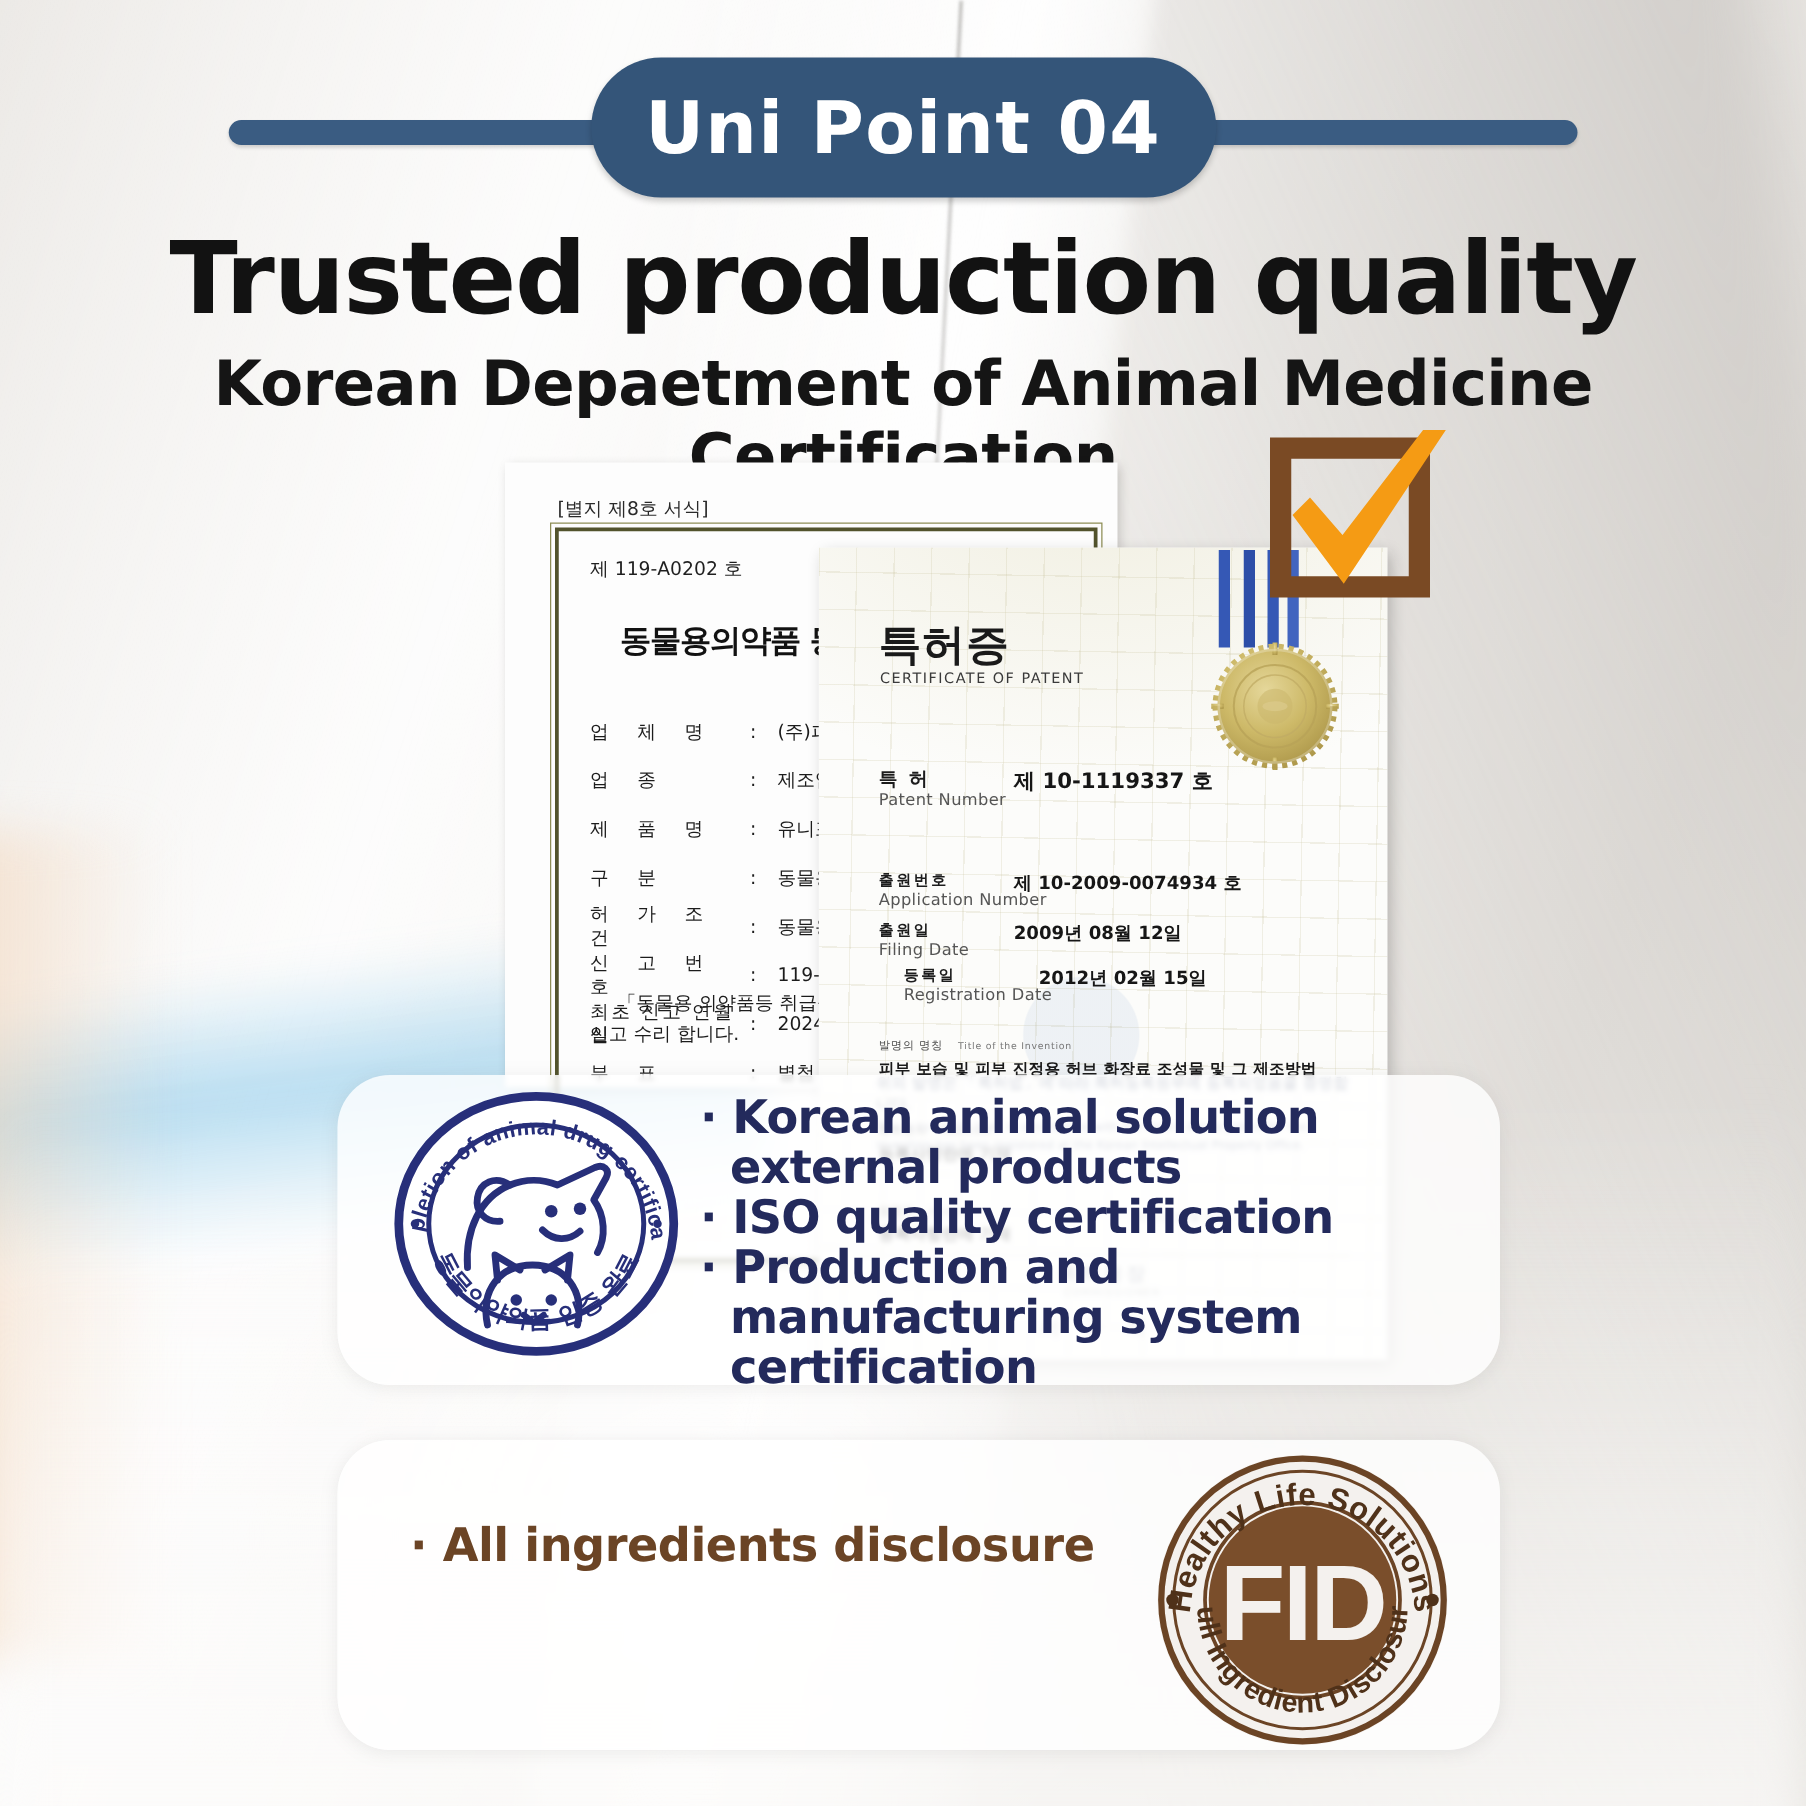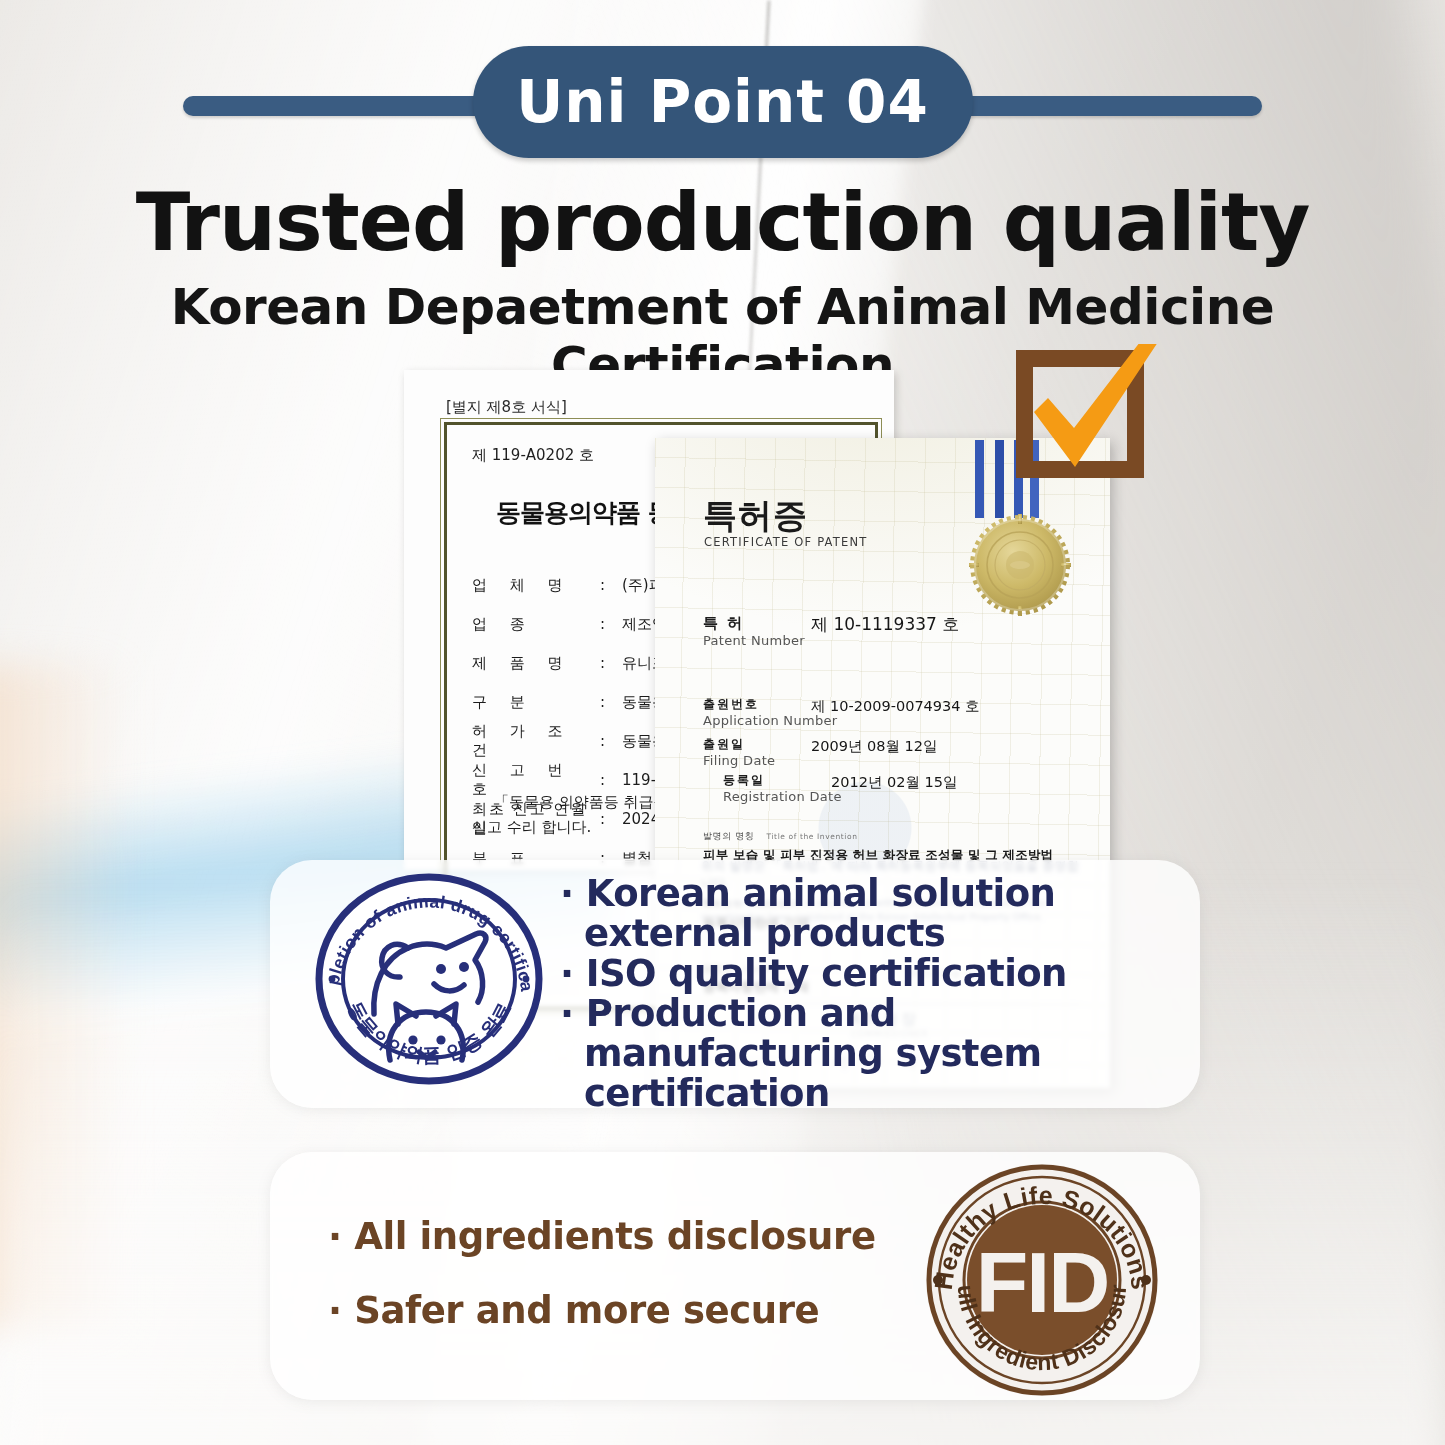--- a/index.html
+++ b/index.html
@@ -156,21 +156,21 @@
     color:#1a1a1a; letter-spacing:1px; font-family:Liberation Mono, monospace;
   }
   .doc-b .pt-title-en{
     position:absolute; left:49px; top:97px; font-size:11.5px; letter-spacing:1.2px;
     color:#3a3a3a; font-family:"DejaVu Sans", sans-serif;
   }
 
   .pb-row{ position:absolute; font-family:"DejaVu Sans", sans-serif; }
   .pb-row .lk{ font-size:12px; font-weight:bold; color:#1c1c1c; letter-spacing:2px; }
   .pb-row .lk-en{ font-size:13px; color:#555; letter-spacing:.3px; }
-  .pb-row .lv{ position:absolute; left:108px; top:1px; font-size:14.5px; font-weight:normal; color:#161616; white-space:nowrap; }
+  .pb-row .lv{ position:absolute; left:108px; top:1px; font-size:14.5px; font-weight:bold; color:#161616; white-space:nowrap; }
   .pb-row.big .lk{ font-size:15px; }
   .pb-row.big .lv{ font-size:17px; top:-1px; }
 
   .pb-block{ position:absolute; font-family:"DejaVu Sans", sans-serif; }
   .pb-block .bk{ font-size:9px; color:#4a4a4a; letter-spacing:.6px; }
   .pb-block .bk .en{ color:#777; font-size:7.5px; padding-left:12px; }
   .pb-block .bv{ font-size:12.5px; font-weight:bold; color:#191919; margin-top:4px; letter-spacing:.2px; }
 
   .doc-b .certify{
     position:absolute; left:46px; top:420px; width:390px;
@@ -479,21 +479,20 @@
     </g>
     <circle cx="101" cy="168" r="4.6" fill="#272f7a"></circle>
     <circle cx="129" cy="168" r="4.6" fill="#272f7a"></circle>
     <path d="M107 180 L115 186 L123 180" fill="none" stroke="#272f7a" stroke-width="5" stroke-linecap="round"></path>
   </svg>
 </div>
 
 <div class="card card-bottom">
   <ul class="bullets-brown">
     <li>All ingredients disclosure</li>
-    <li>Safer and more secure</li>
   </ul>
 </div>
 
 <div class="fid-logo">
   <svg viewBox="0 0 240 240" width="240" height="240">
     <defs>
       <path id="fidTop" d="M 30 134 A 90 90 0 0 1 210 134" fill="none"></path>
       <path id="fidBot" d="M 36 126 A 84 84 0 0 0 204 126" fill="none"></path>
     </defs>
     <circle cx="120" cy="120" r="116" fill="#f4f1ee"></circle>

